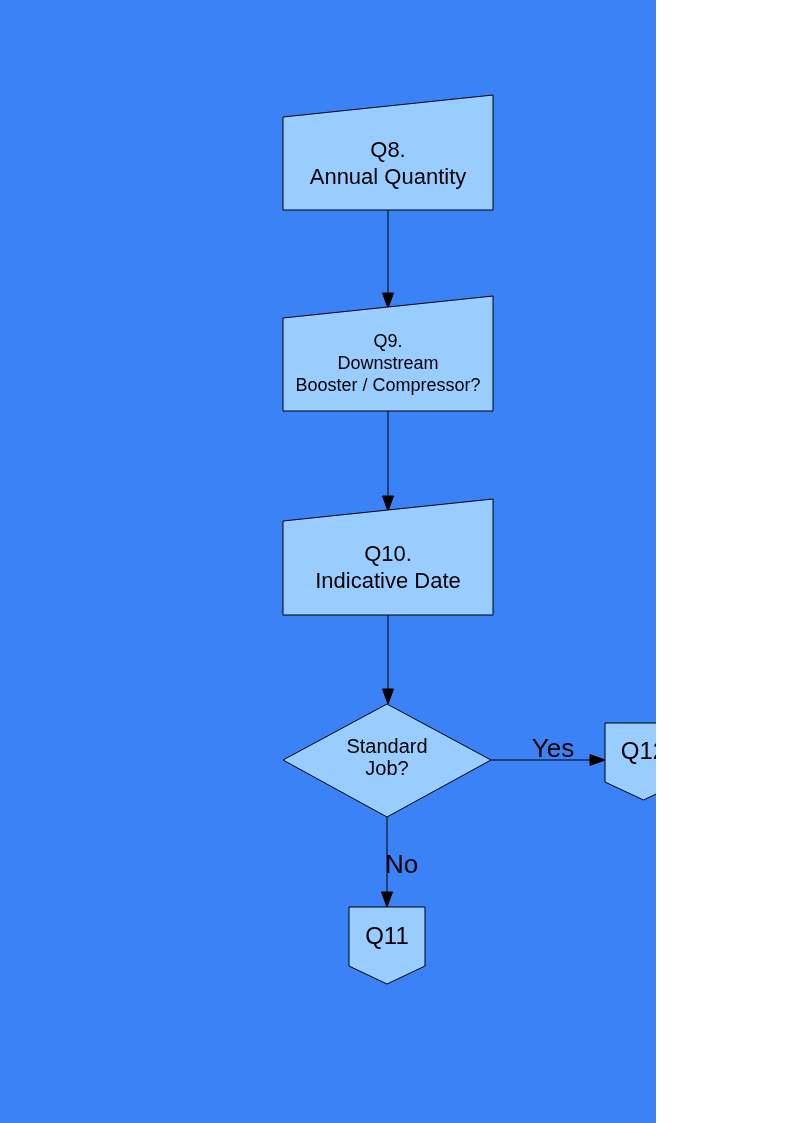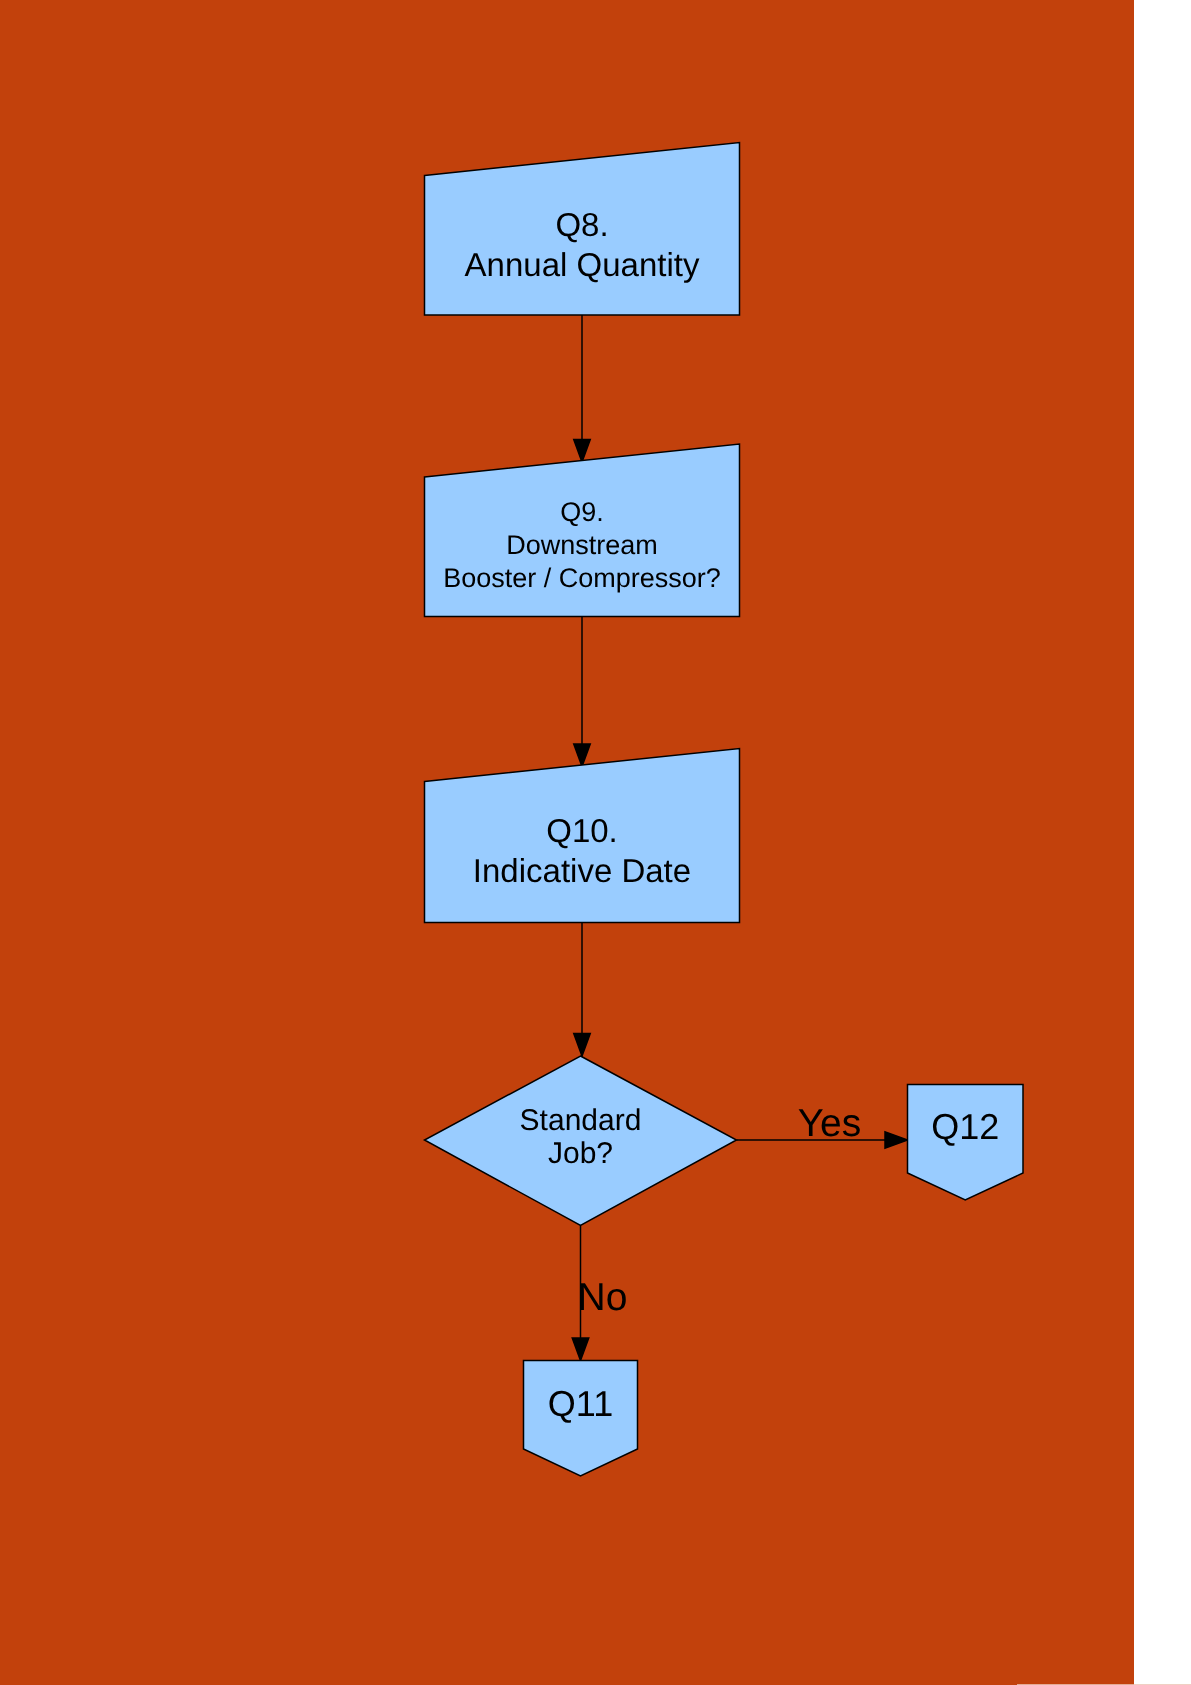--- a/index.html
+++ b/index.html
@@ -2,23 +2,23 @@
 <html><head>
 <meta charset="utf-8">
 <style>
   html, body {
     margin: 0;
     padding: 0;
     background: #ffffff;
   }
   .page {
     position: relative;
-    width: 756px;
+    width: 656px;
     height: 1123px;
-    background: #c2410c;
+    background: #3b82f6;
     overflow: hidden;
   }
   svg {
     display: block;
   }
   .shape {
     stroke: #000000;
     stroke-width: 1;
   }
   .edge {

